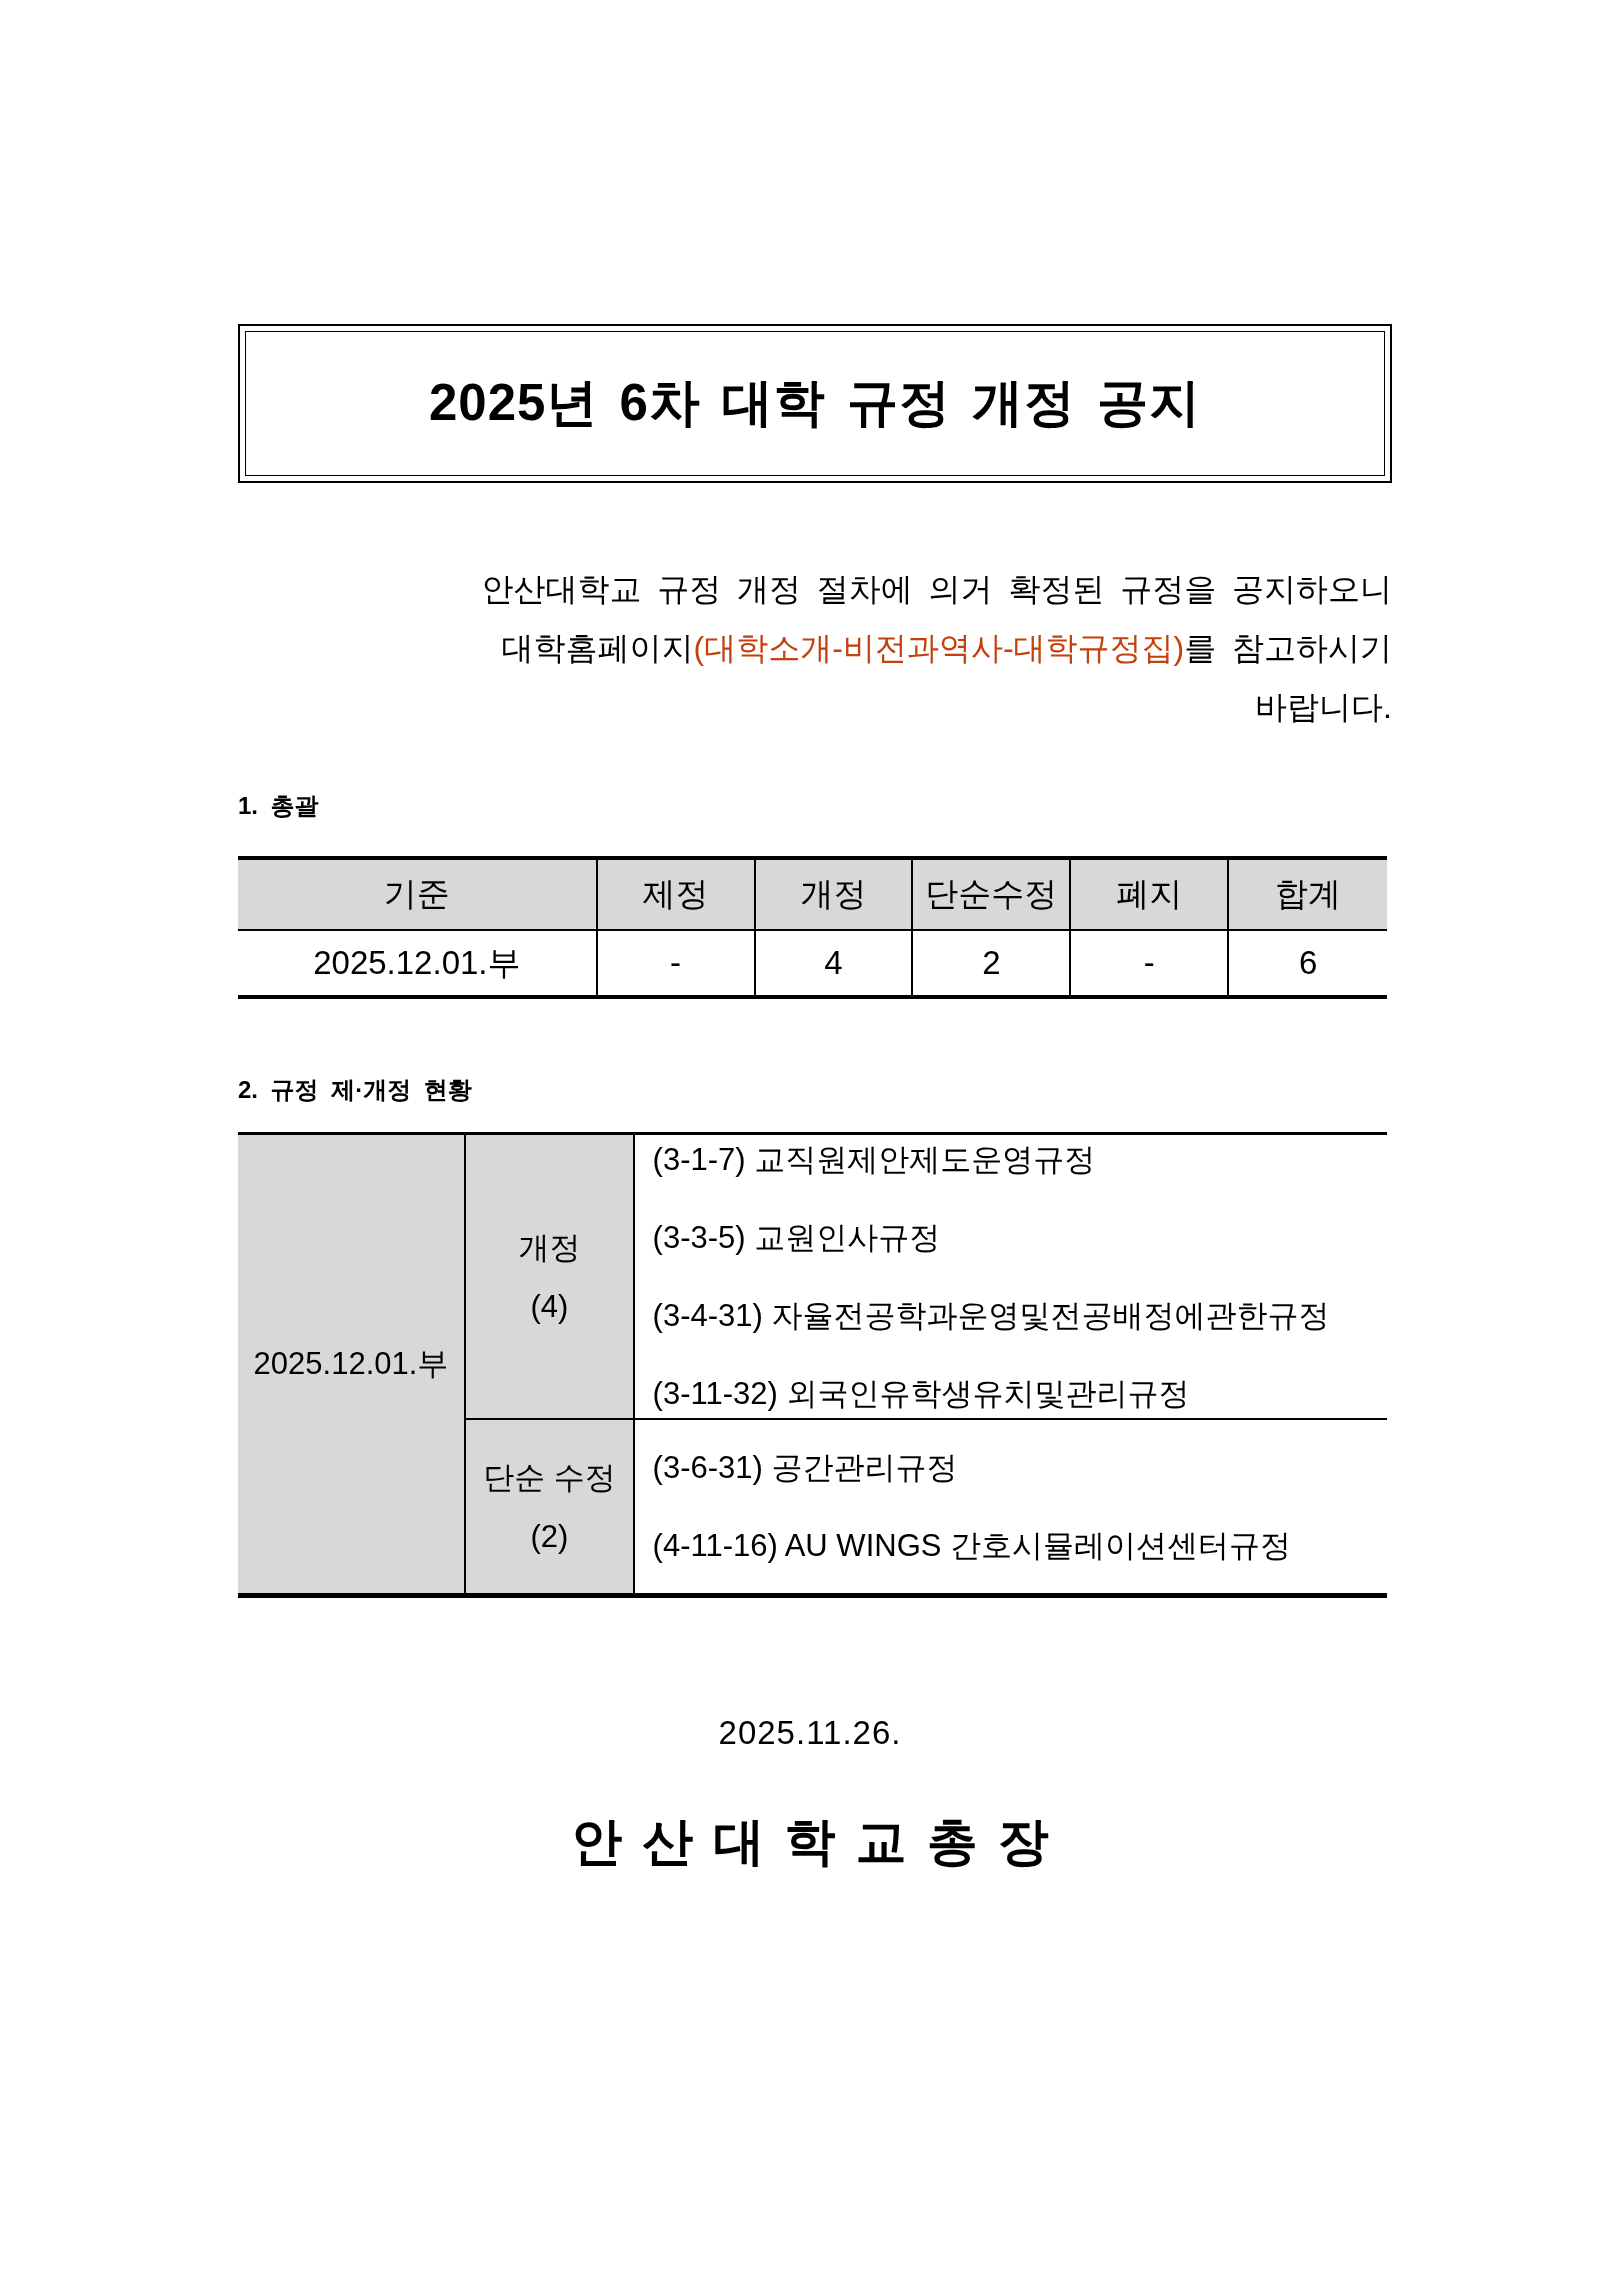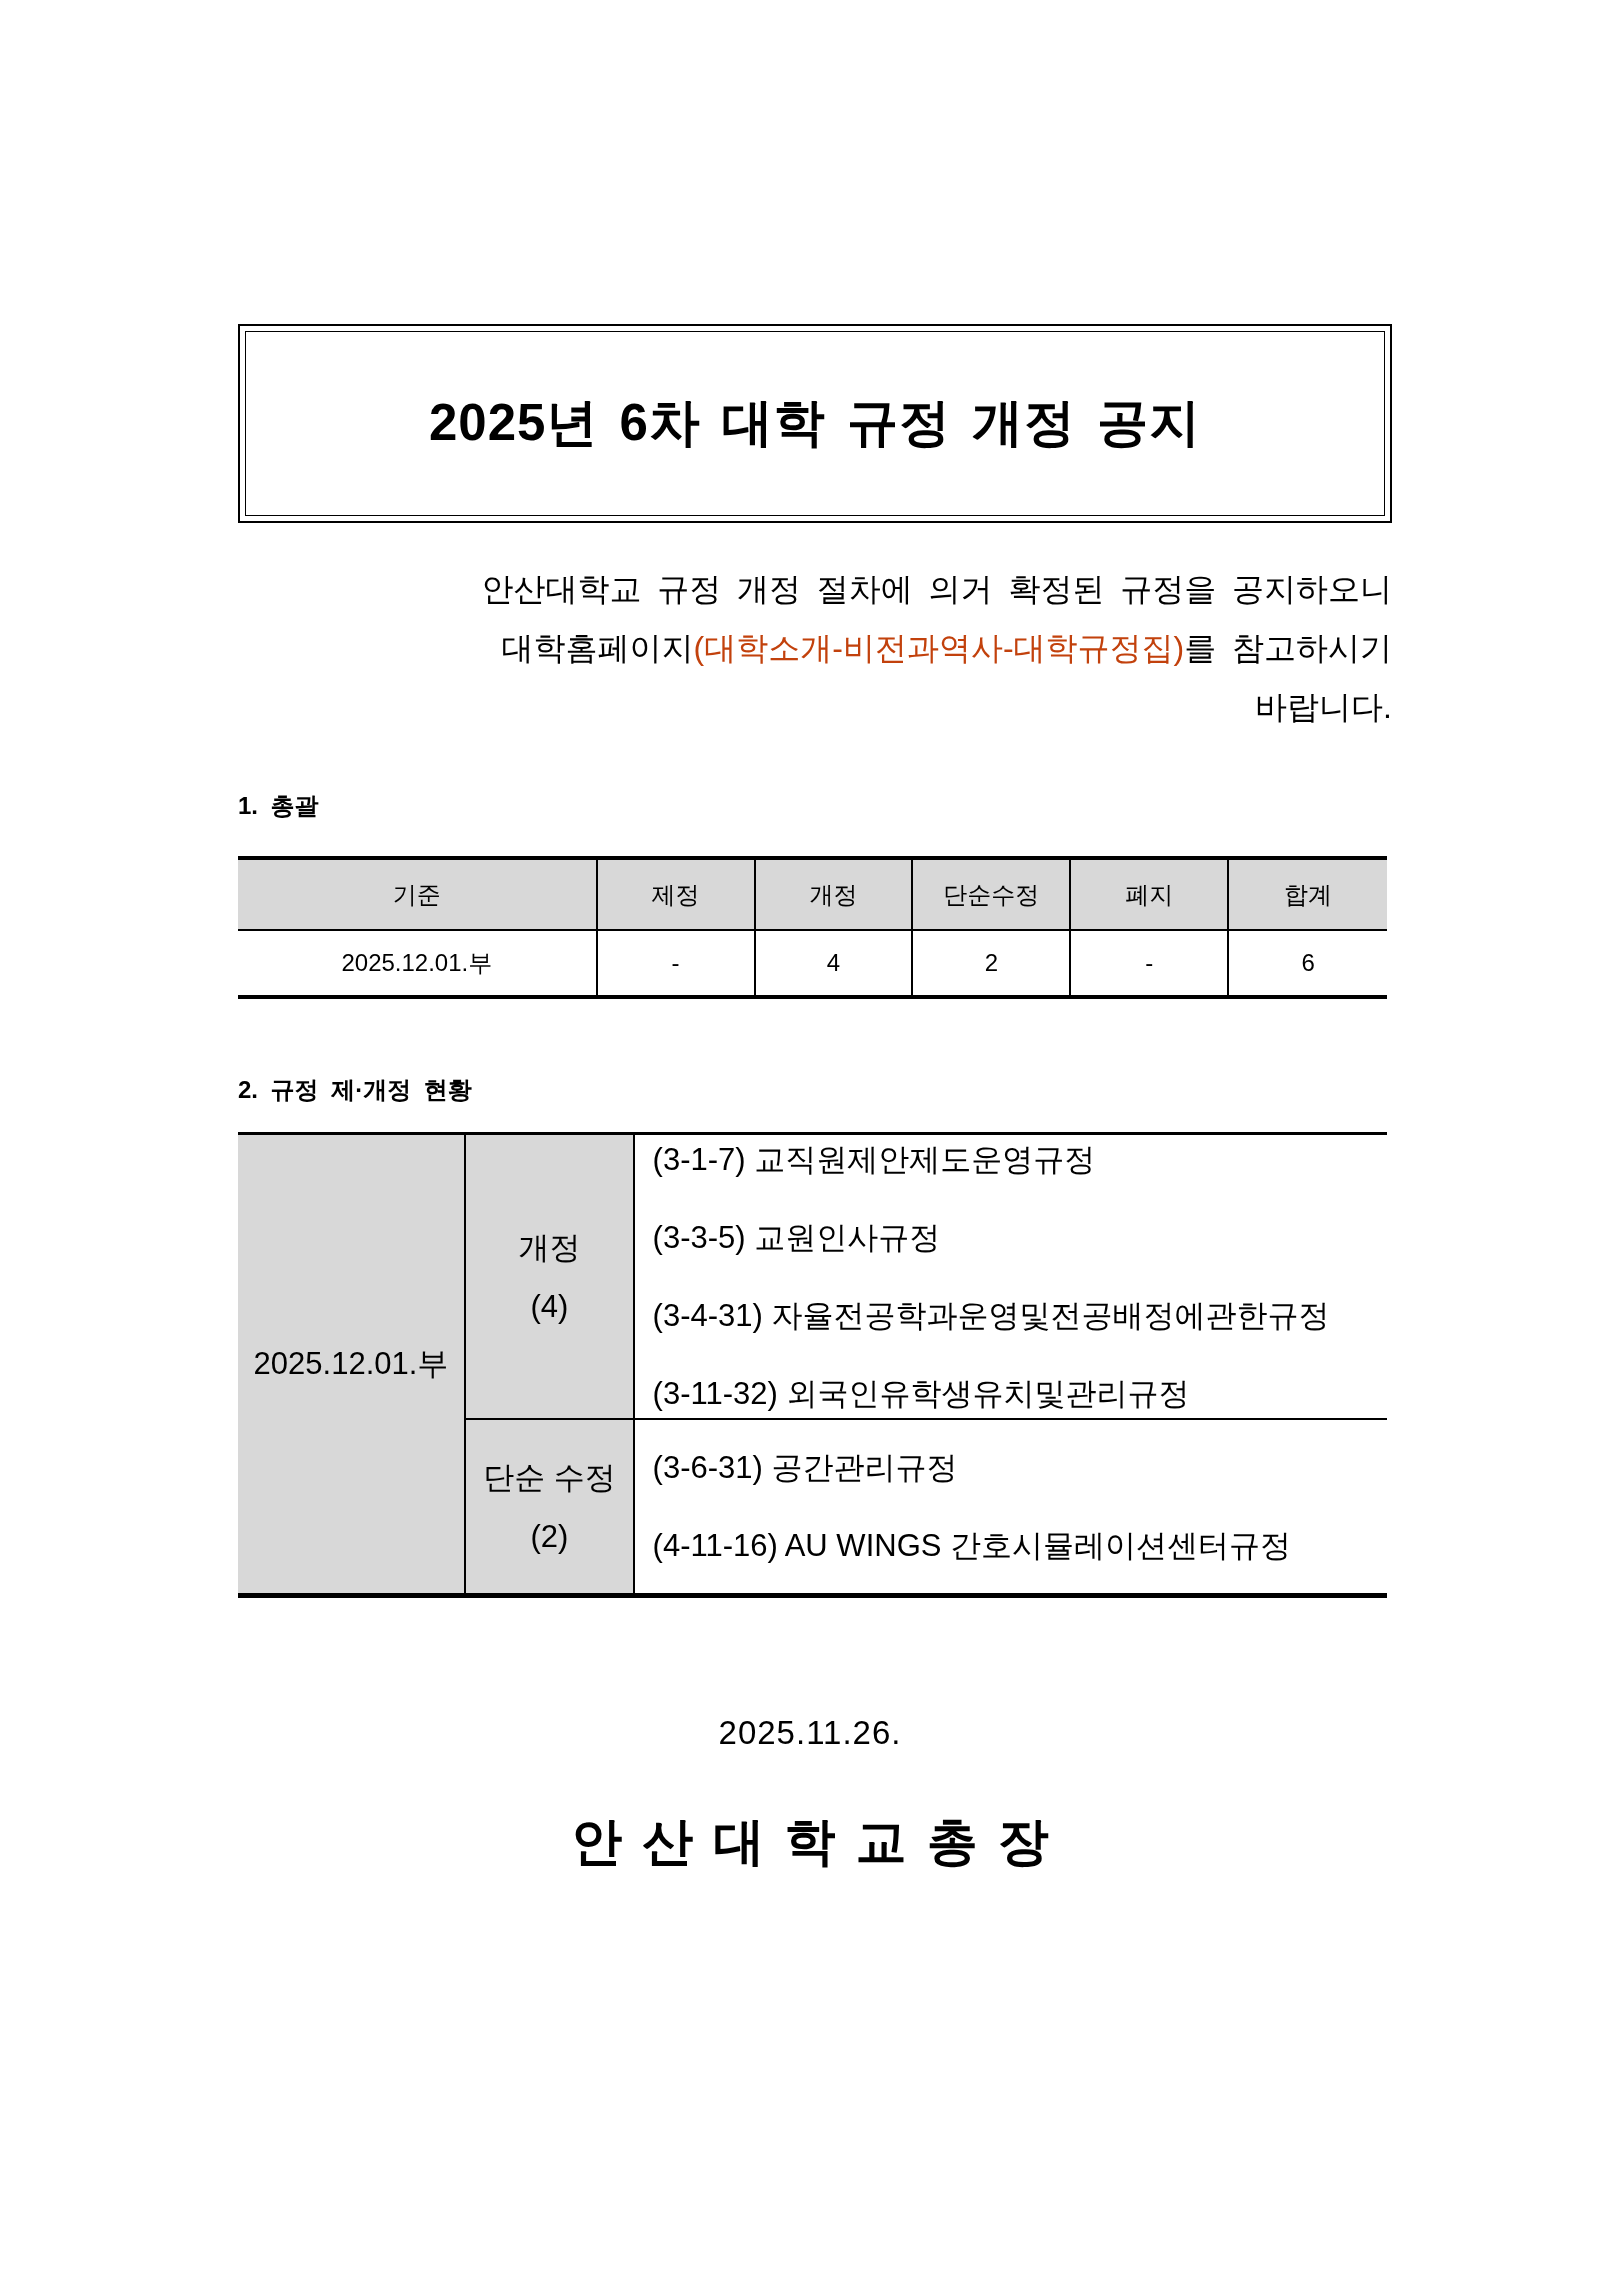--- a/index.html
+++ b/index.html
@@ -11,21 +11,21 @@
     margin: 0 auto;
     background: #ffffff;
     font-family: "Liberation Sans", sans-serif;
     color: #000;
   }
 
   
   .title-box {
     position: absolute;
     left: 238px; top: 324px;
-    width: 1154px; height: 199px;
+    width: 1154px; height: 159px;
     border: 2px solid #000;
     padding: 4.9px;
   }
   .title-box-inner {
     width: 100%; height: 100%;
     border: 1px solid #000;
     display: flex; align-items: center; justify-content: center;
   }
   .doc-title {
     font-size: 51px;
@@ -60,21 +60,21 @@
   .sec1 { top: 790px; }
   .sec2 { top: 1074px; }
 
   
   .table1 {
     position: absolute;
     left: 238px; top: 856px;
     width: 1149px;
     border-top: 4.9px solid #000;
     border-bottom: 4.9px solid #000;
-    font-size: 24px;
+    font-size: 33px;
     font-weight: 500;
   }
   .t1-row { display: flex; }
   .t1-head { height: 71px; background: #d8d8d8; border-bottom: 2px solid #000; }
   .t1-body { height: 64px; background: #fff; }
   .t1-cell {
     display: flex; align-items: center; justify-content: center;
     white-space: nowrap;
   }
   .t1-c0 { width: 360px; border-right: 2.9px solid #000; }

